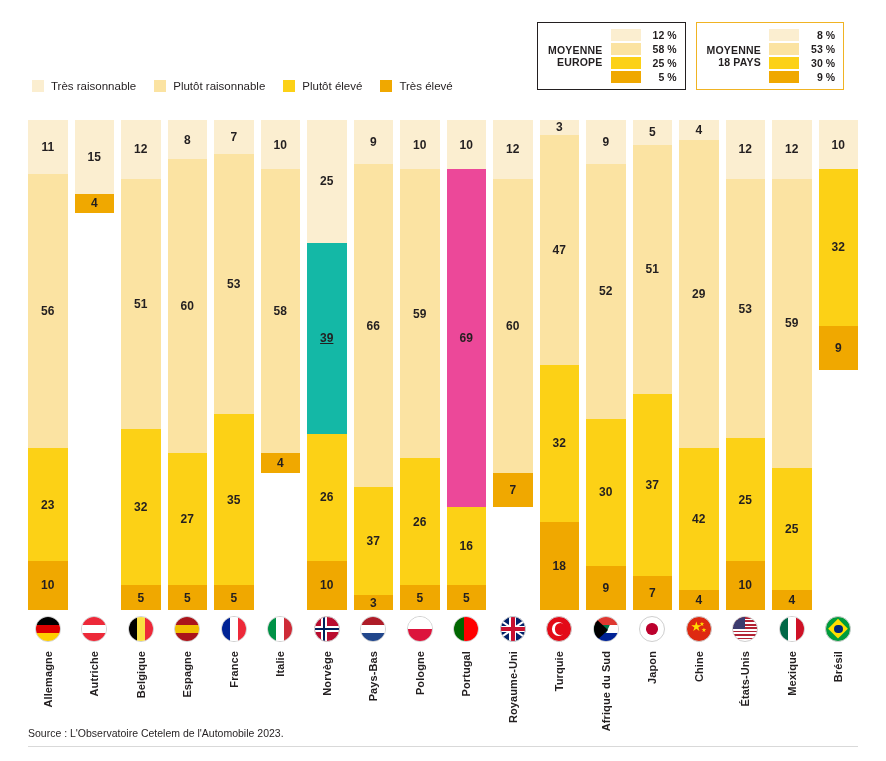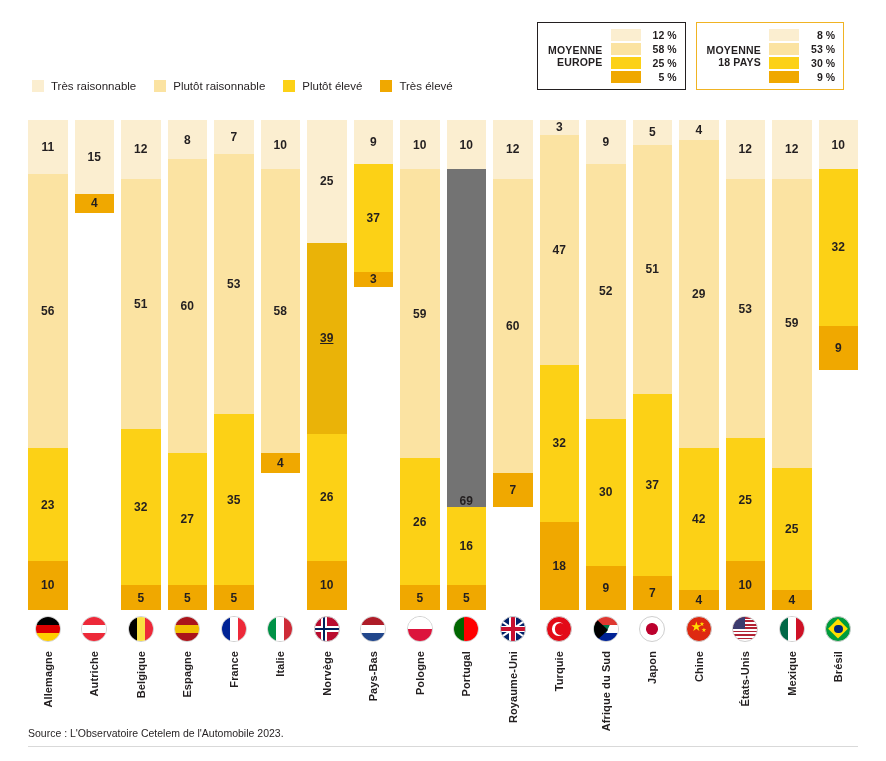--- a/index.html
+++ b/index.html
@@ -323,34 +323,37 @@
         <span class="v">58</span>
       </div>
       <div class="seg" style="background: rgb(240, 168, 0); height: 4%;">
         <span class="v">4</span>
       </div>
     </div>
     <div class="col">
       <div class="seg" style="background: rgb(251, 238, 208); height: 25%;">
         <span class="v">25</span>
       </div>
-      <div class="seg" style="background: #eab308; height: 39%; text-decoration: underline;">
+      <div class="seg" style="background: #14b8a6; height: 39%; text-decoration: underline;">
         <span class="v">39</span>
       </div>
       <div class="seg" style="background: rgb(252, 209, 22); height: 26%;">
         <span class="v">26</span>
       </div>
       <div class="seg" style="background: rgb(240, 168, 0); height: 10%;">
         <span class="v">10</span>
       </div>
     </div>
     <div class="col">
       <div class="seg" style="background: rgb(251, 238, 208); height: 9%;">
         <span class="v">9</span>
       </div>
+      <div class="seg" style="background: rgb(251, 227, 162); height: 66%;">
+        <span class="v">66</span>
+      </div>
       <div class="seg" style="background: rgb(252, 209, 22); height: 22%;">
         <span class="v">37</span>
       </div>
       <div class="seg" style="background: rgb(240, 168, 0); height: 3%;">
         <span class="v">3</span>
       </div>
     </div>
     <div class="col">
       <div class="seg" style="background: rgb(251, 238, 208); height: 10%;">
         <span class="v">10</span>
@@ -362,21 +365,21 @@
         <span class="v">26</span>
       </div>
       <div class="seg" style="background: rgb(240, 168, 0); height: 5%;">
         <span class="v">5</span>
       </div>
     </div>
     <div class="col">
       <div class="seg" style="background: rgb(251, 238, 208); height: 10%;">
         <span class="v">10</span>
       </div>
-      <div class="seg" style="background: #737373; height: 69%; align-items: flex-end;">
+      <div class="seg" style="background: #ec4899; height: 69%;">
         <span class="v">69</span>
       </div>
       <div class="seg" style="background: rgb(252, 209, 22); height: 16%;">
         <span class="v">16</span>
       </div>
       <div class="seg" style="background: rgb(240, 168, 0); height: 5%;">
         <span class="v">5</span>
       </div>
     </div>
     <div class="col">

